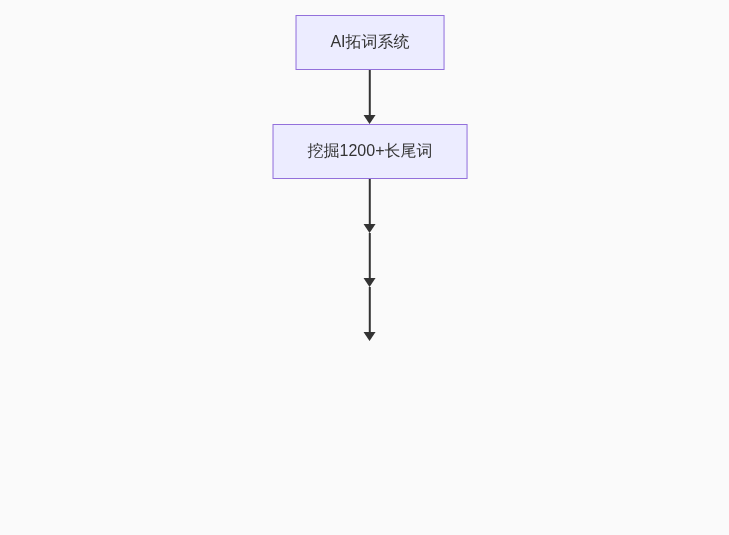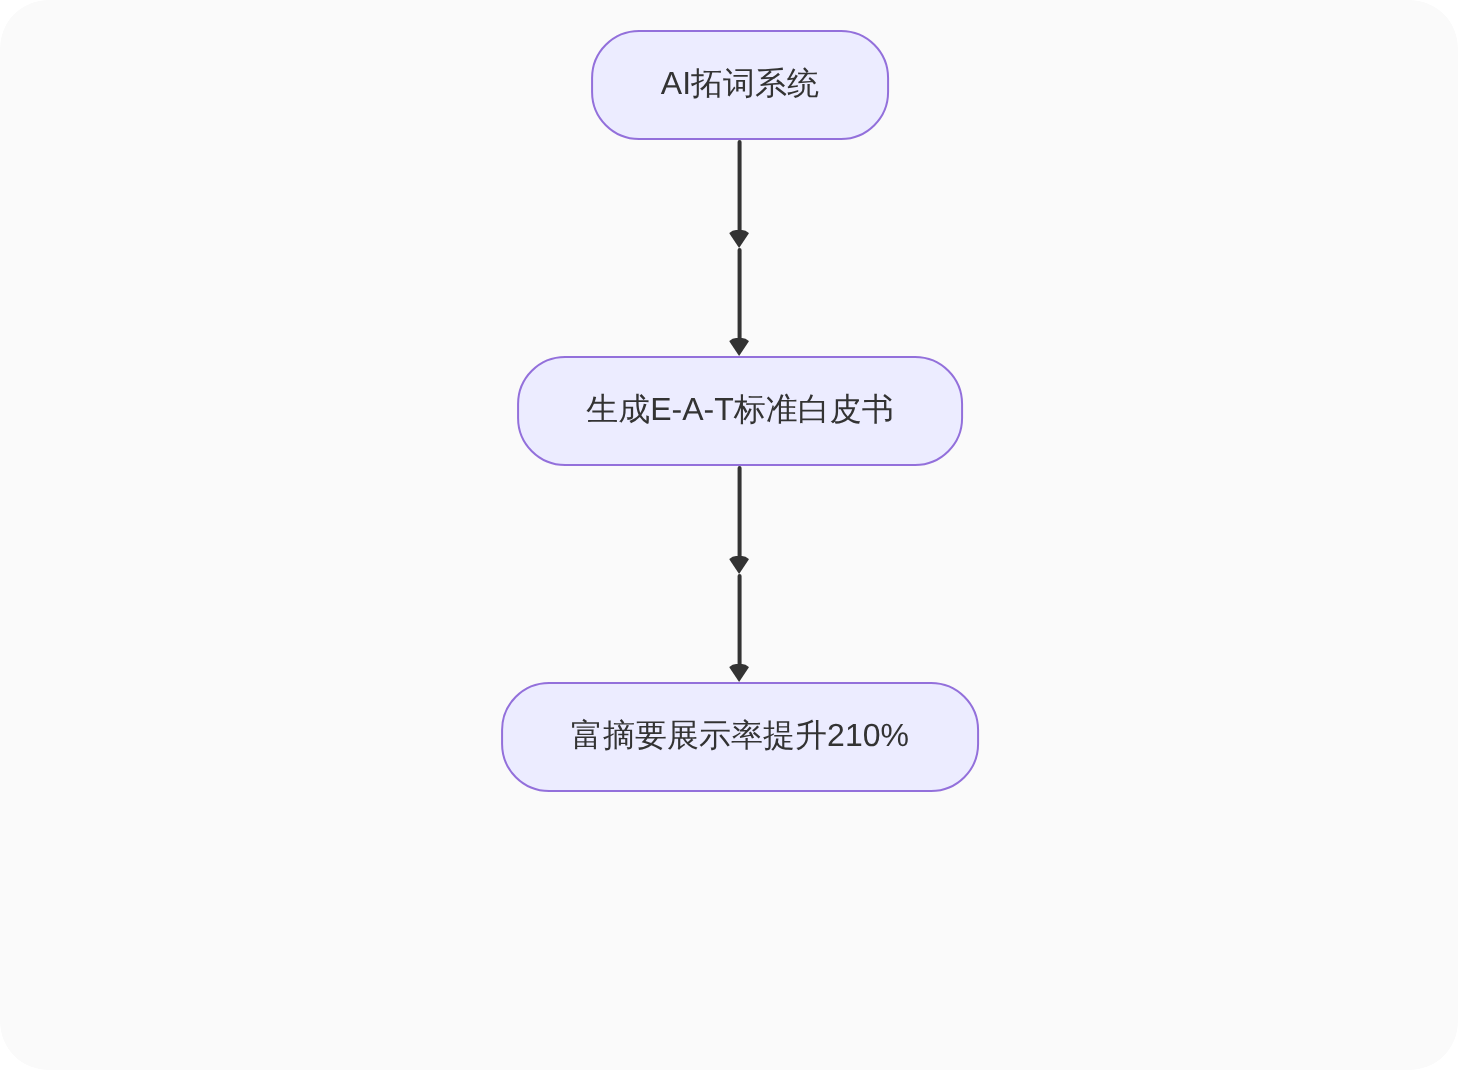--- a/index.html
+++ b/index.html
@@ -2,21 +2,21 @@
 <html style="--background: #fafafa; --node-fill: #ececff; --node-border: #9370db; --node-text: #333333; --arrow-color: #333333;"><head>
 <meta charset="utf-8">
 <style>
   :root {
     --background: #fafafa;
     --node-fill: #ececff;
     --node-border: #9370db;
     --node-text: #333333;
     --arrow-color: #333333;
   }
-  * { margin: 0; padding: 0; box-sizing: border-box; border-radius: 24px; }
+  * { margin: 0; padding: 0; box-sizing: border-box; }
   html, body {
     width: 729px; height: 535px;
     font-family: "Liberation Sans", "DejaVu Sans", sans-serif;
   }
   .canvas {
     position: relative;
     width: 729px; height: 535px;
     background: var(--background);
     overflow: hidden;
   }
@@ -76,39 +76,36 @@
 
     <div class="node">
       <span>AI拓词系统</span>
     </div>
 
     <div class="arrow">
       <div class="arrow-line"></div>
       <div class="arrow-head"></div>
     </div>
 
-
-    <div class="arrow">
-      <div class="arrow-line"></div>
-      <div class="arrow-head"></div>
-    </div>
-
     <div class="node">
-      <span>生成E-A-T标准白皮书</span>
+      <span>挖掘1200+长尾词</span>
     </div>
 
     <div class="arrow">
       <div class="arrow-line"></div>
       <div class="arrow-head"></div>
     </div>
 
 
     <div class="arrow">
       <div class="arrow-line"></div>
       <div class="arrow-head"></div>
     </div>
 
-    <div class="node">
-      <span>富摘要展示率提升210%</span>
+
+    <div class="arrow">
+      <div class="arrow-line"></div>
+      <div class="arrow-head"></div>
     </div>
+
 
   </div>
 </div>
 
 </body></html>

